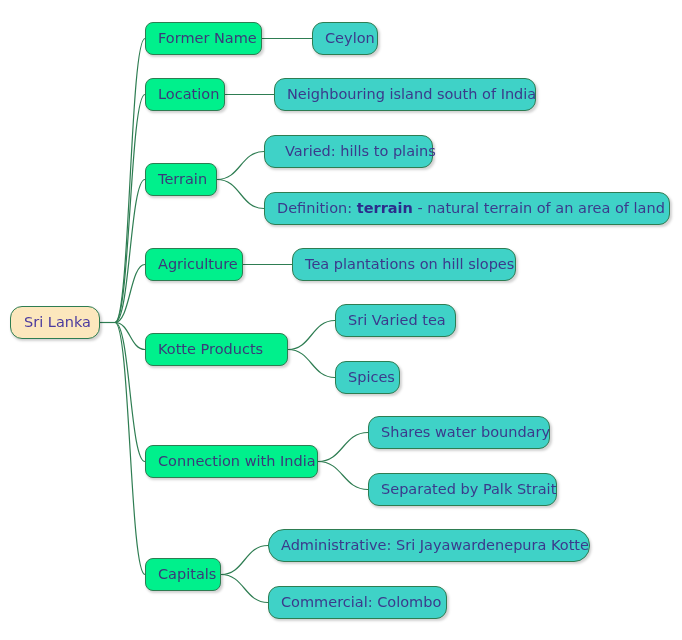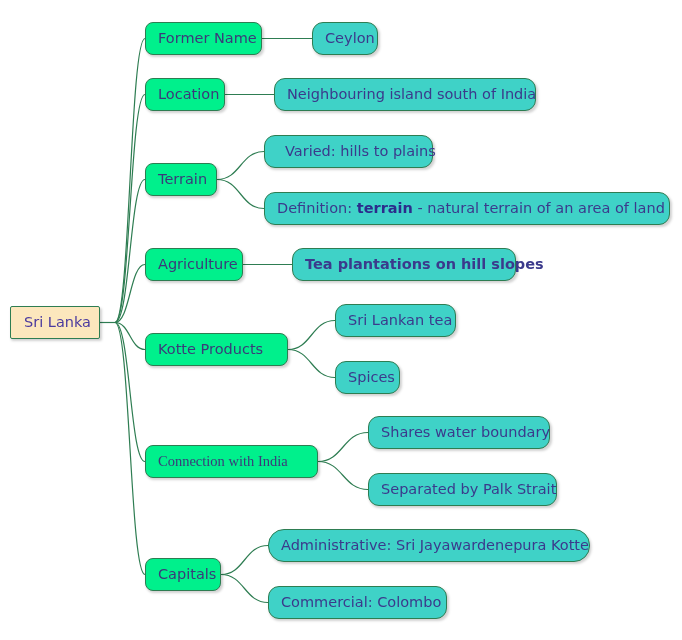--- a/index.html
+++ b/index.html
@@ -36,21 +36,21 @@
     box-shadow: 1.5px 2px 2.5px rgba(0,0,0,0.18);
     -webkit-font-smoothing: antialiased;
   }
   .node-label {
     display: block;
     line-height: 1;
   }
   .node.root {
     background: #fce7bd;
     border-color: #2e7d52;
-    border-radius: 2px;
+    border-radius: 12px;
     color: #4b3a9e;
     font-size: 14.5px;
     padding: 0 13px;
   }
   .node.lvl1 {
     background: #00f08c;
     border-color: #2e7d52;
     border-radius: 8px;
     color: #3b3a7a;
     font-size: 14.5px;
@@ -115,33 +115,33 @@
       </div>
       <div class="node lvl2" style="left: 264px; top: 135px; width: 169px; height: 33px; padding-left: 20px;">
         <span class="node-label">Varied: hills to plains</span>
       </div>
       <div class="node lvl2" style="left: 264px; top: 192px; width: 406px; height: 33px;">
         <span class="node-label"><span>Definition: </span><b>terrain</b><span> - natural terrain of an area of land</span></span>
       </div>
       <div class="node lvl1" style="left: 145px; top: 248px; width: 98px; height: 33px;">
         <span class="node-label">Agriculture</span>
       </div>
-      <div class="node lvl2" style="left: 292px; top: 248px; width: 224px; height: 33px; font-weight: bold;">
+      <div class="node lvl2" style="left: 292px; top: 248px; width: 224px; height: 33px;">
         <span class="node-label">Tea plantations on hill slopes</span>
       </div>
       <div class="node lvl1" style="left: 145px; top: 333px; width: 143px; height: 33px;">
         <span class="node-label">Kotte Products</span>
       </div>
       <div class="node lvl2" style="left: 335px; top: 304px; width: 121px; height: 33px;">
-        <span class="node-label">Sri Lankan tea</span>
+        <span class="node-label">Sri Varied tea</span>
       </div>
       <div class="node lvl2" style="left: 335px; top: 361px; width: 65px; height: 33px;">
         <span class="node-label">Spices</span>
       </div>
-      <div class="node lvl1" style="left: 145px; top: 445px; width: 173px; height: 33px; font-family: Liberation Serif, serif;">
+      <div class="node lvl1" style="left: 145px; top: 445px; width: 173px; height: 33px;">
         <span class="node-label">Connection with India</span>
       </div>
       <div class="node lvl2" style="left: 368px; top: 416px; width: 182px; height: 33px;">
         <span class="node-label">Shares water boundary</span>
       </div>
       <div class="node lvl2" style="left: 368px; top: 473px; width: 189px; height: 33px;">
         <span class="node-label">Separated by Palk Strait</span>
       </div>
       <div class="node lvl1" style="left: 145px; top: 558px; width: 76px; height: 33px;">
         <span class="node-label">Capitals</span>

